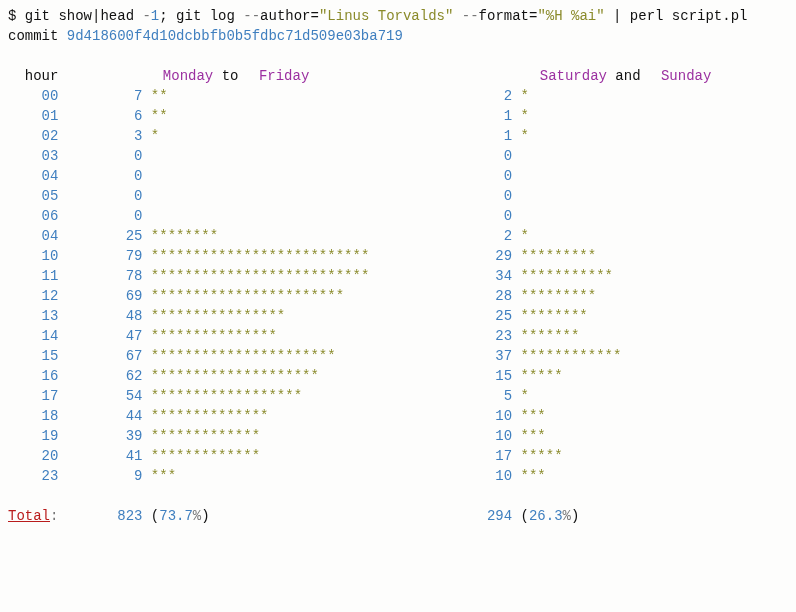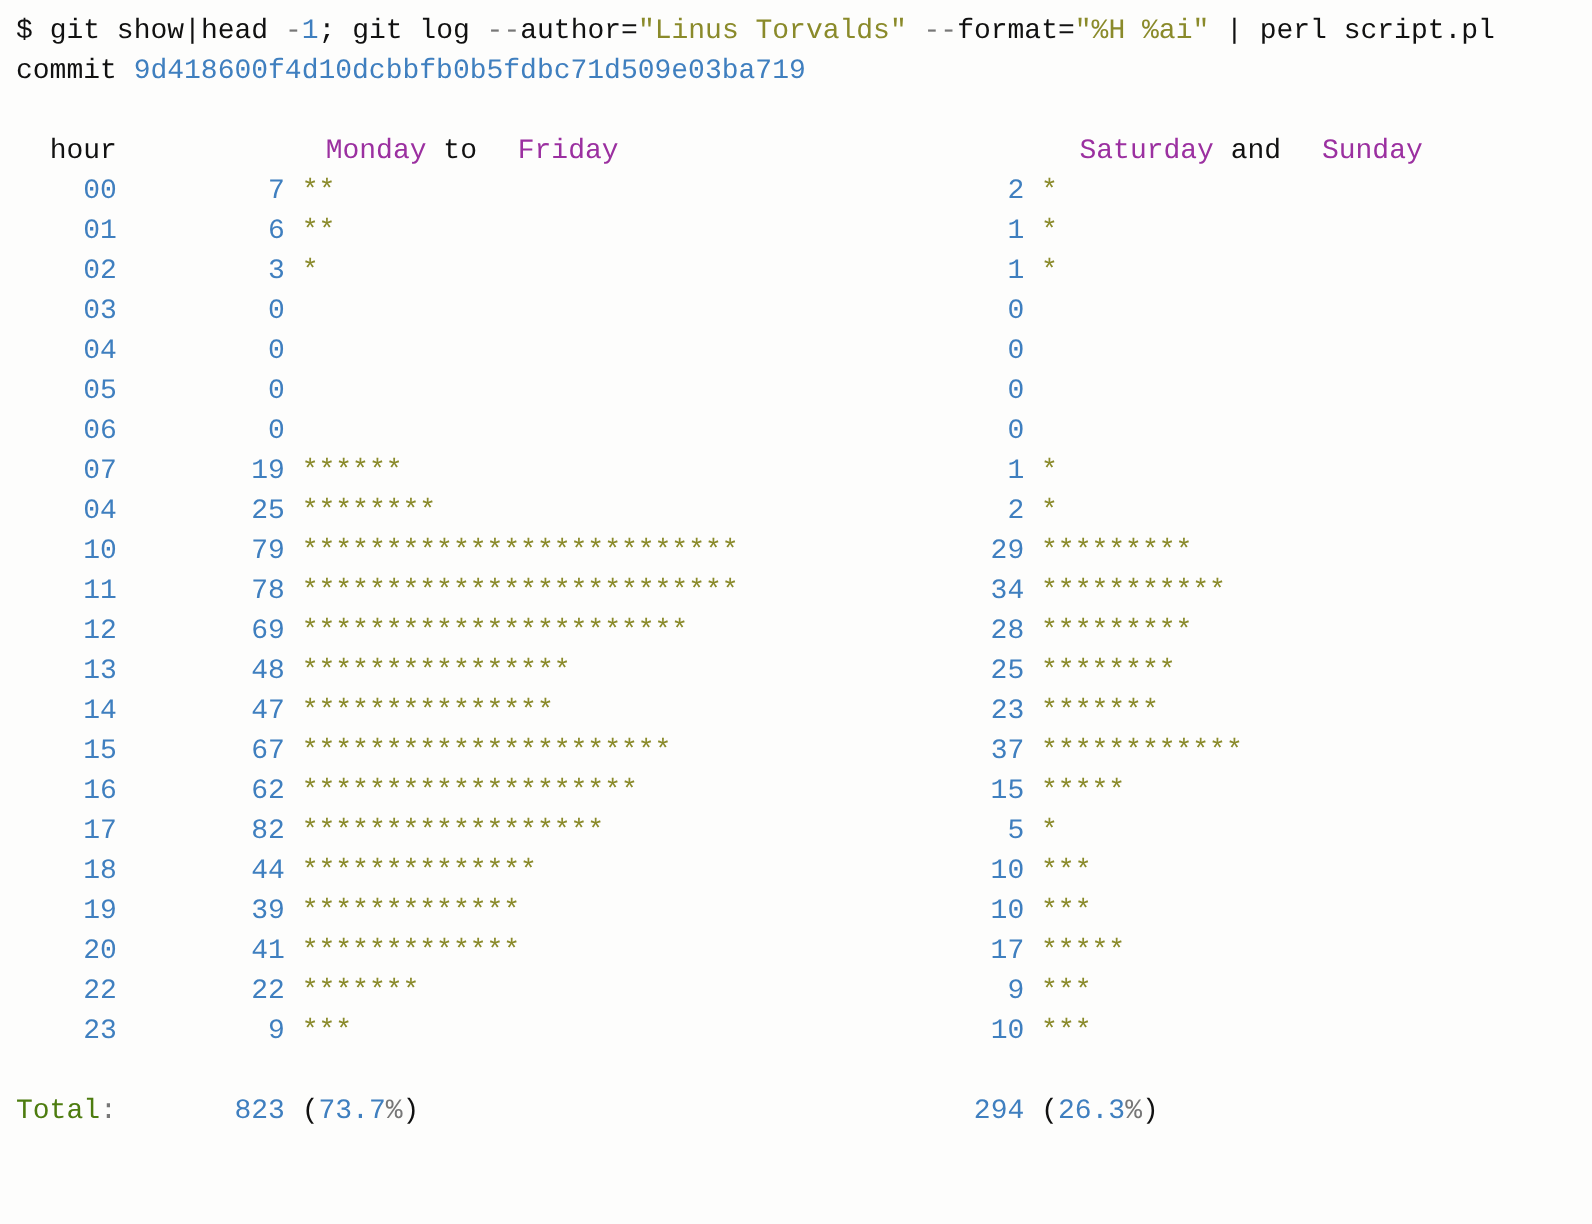--- a/index.html
+++ b/index.html
@@ -25,21 +25,21 @@
   .optname  { color: #111; }
   .eq       { color: #111; }
   .str      { color: #8a8a2a; }     
   .gray     { color: #777; }
   .hash     { color: #3f7fbf; text-align: right; }
   .purple   { color: #9b30a0; padding-left: 12px; }
   .stars    { color: #8a8a2a; }
   .paren    { color: #111; }
   .pct      { color: #777; }
   .hourlbl  { color: #111; }
-  .totlbl   { color: #4d7c0f; }
+  .totlbl   { color: #b91c1c; text-decoration: underline; }
   .spacer   { height: 20px; }
 </style>
 </head>
 <body>
 <div class="wrap">
 
 <div class="line"><span class="prompt">$ </span><span class="cmd">git show</span><span class="pipe">|</span><span class="cmd">head </span><span class="opt">-</span><span class="num">1</span><span>; </span><span class="cmd">git log </span><span class="opt">--</span><span class="optname">author</span><span class="eq">=</span><span class="str">"Linus Torvalds"</span><span> </span><span class="opt">--</span><span class="optname">format</span><span class="eq">=</span><span class="str">"%H %ai"</span><span> </span><span class="pipe">|</span><span> </span><span class="cmd">perl script.pl</span></div>
 
 <div class="line"><span>commit </span><span class="hash">9d418600f4d10dcbbfb0b5fdbc71d509e03ba719</span></div>
 
@@ -48,34 +48,32 @@
 <div class="line"><span>  </span><span class="hourlbl">hour</span><span>           </span><span class="purple">Monday</span><span> to </span><span class="purple">Friday</span><span>                          </span><span class="purple">Saturday</span><span> and </span><span class="purple">Sunday</span></div>
 
 <div id="rows">
       <div class="line"><span class="num">    00</span><span class="num">         7</span><span> </span><span class="stars">**</span><span>                                      </span><span class="num">  2</span><span> </span><span class="stars">*</span></div>
       <div class="line"><span class="num">    01</span><span class="num">         6</span><span> </span><span class="stars">**</span><span>                                      </span><span class="num">  1</span><span> </span><span class="stars">*</span></div>
       <div class="line"><span class="num">    02</span><span class="num">         3</span><span> </span><span class="stars">*</span><span>                                       </span><span class="num">  1</span><span> </span><span class="stars">*</span></div>
       <div class="line"><span class="num">    03</span><span class="num">         0</span><span> </span><span class="stars"></span><span>                                        </span><span class="num">  0</span><span> </span><span class="stars"></span></div>
       <div class="line"><span class="num">    04</span><span class="num">         0</span><span> </span><span class="stars"></span><span>                                        </span><span class="num">  0</span><span> </span><span class="stars"></span></div>
       <div class="line"><span class="num">    05</span><span class="num">         0</span><span> </span><span class="stars"></span><span>                                        </span><span class="num">  0</span><span> </span><span class="stars"></span></div>
       <div class="line"><span class="num">    06</span><span class="num">         0</span><span> </span><span class="stars"></span><span>                                        </span><span class="num">  0</span><span> </span><span class="stars"></span></div>
-      <div class="line"><span class="num">    07</span><span class="num">        19</span><span> </span><span class="stars">******</span><span>                                  </span><span class="num">  1</span><span> </span><span class="stars">*</span></div>
       <div class="line"><span class="num">    04</span><span class="num">        25</span><span> </span><span class="stars">********</span><span>                                </span><span class="num">  2</span><span> </span><span class="stars">*</span></div>
       <div class="line"><span class="num">    10</span><span class="num">        79</span><span> </span><span class="stars">**************************</span><span>              </span><span class="num"> 29</span><span> </span><span class="stars">*********</span></div>
       <div class="line"><span class="num">    11</span><span class="num">        78</span><span> </span><span class="stars">**************************</span><span>              </span><span class="num"> 34</span><span> </span><span class="stars">***********</span></div>
       <div class="line"><span class="num">    12</span><span class="num">        69</span><span> </span><span class="stars">***********************</span><span>                 </span><span class="num"> 28</span><span> </span><span class="stars">*********</span></div>
       <div class="line"><span class="num">    13</span><span class="num">        48</span><span> </span><span class="stars">****************</span><span>                        </span><span class="num"> 25</span><span> </span><span class="stars">********</span></div>
       <div class="line"><span class="num">    14</span><span class="num">        47</span><span> </span><span class="stars">***************</span><span>                         </span><span class="num"> 23</span><span> </span><span class="stars">*******</span></div>
       <div class="line"><span class="num">    15</span><span class="num">        67</span><span> </span><span class="stars">**********************</span><span>                  </span><span class="num"> 37</span><span> </span><span class="stars">************</span></div>
       <div class="line"><span class="num">    16</span><span class="num">        62</span><span> </span><span class="stars">********************</span><span>                    </span><span class="num"> 15</span><span> </span><span class="stars">*****</span></div>
-      <div class="line"><span class="num">    17</span><span class="num">        82</span><span> </span><span class="stars">******************</span><span>                      </span><span class="num">  5</span><span> </span><span class="stars">*</span></div>
+      <div class="line"><span class="num">    17</span><span class="num">        54</span><span> </span><span class="stars">******************</span><span>                      </span><span class="num">  5</span><span> </span><span class="stars">*</span></div>
       <div class="line"><span class="num">    18</span><span class="num">        44</span><span> </span><span class="stars">**************</span><span>                          </span><span class="num"> 10</span><span> </span><span class="stars">***</span></div>
       <div class="line"><span class="num">    19</span><span class="num">        39</span><span> </span><span class="stars">*************</span><span>                           </span><span class="num"> 10</span><span> </span><span class="stars">***</span></div>
       <div class="line"><span class="num">    20</span><span class="num">        41</span><span> </span><span class="stars">*************</span><span>                           </span><span class="num"> 17</span><span> </span><span class="stars">*****</span></div>
-      <div class="line"><span class="num">    22</span><span class="num">        22</span><span> </span><span class="stars">*******</span><span>                                 </span><span class="num">  9</span><span> </span><span class="stars">***</span></div>
       <div class="line"><span class="num">    23</span><span class="num">         9</span><span> </span><span class="stars">***</span><span>                                     </span><span class="num"> 10</span><span> </span><span class="stars">***</span></div>
     </div>
 
 <div class="spacer"></div>
 
 <div class="line" id="totals"><span class="totlbl">Total</span><span class="gray">:</span><span class="num">       823</span><span> </span><span class="paren">(</span><span class="num">73.7</span><span class="pct">%</span><span class="paren">)</span><span>                                 </span><span class="num">294</span><span> </span><span class="paren">(</span><span class="num">26.3</span><span class="pct">%</span><span class="paren">)</span></div>
 
 </div>
 
 </body></html>

